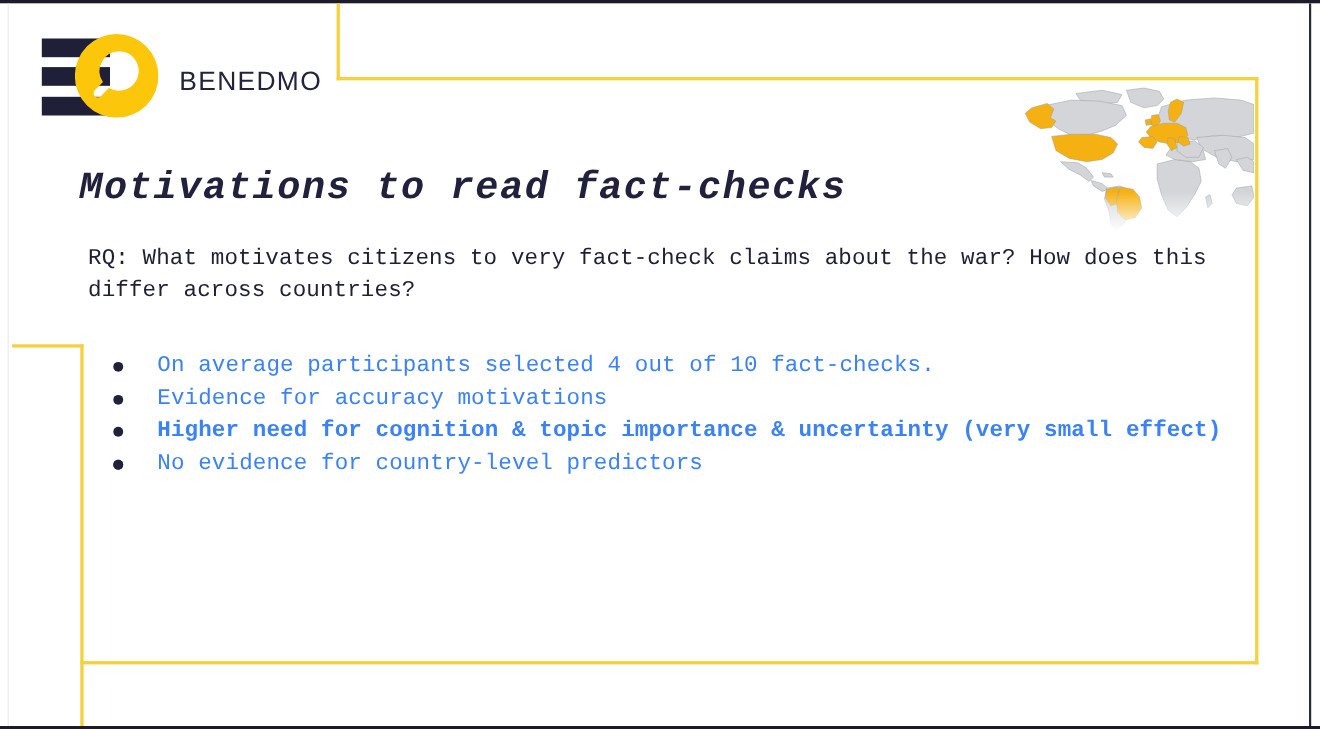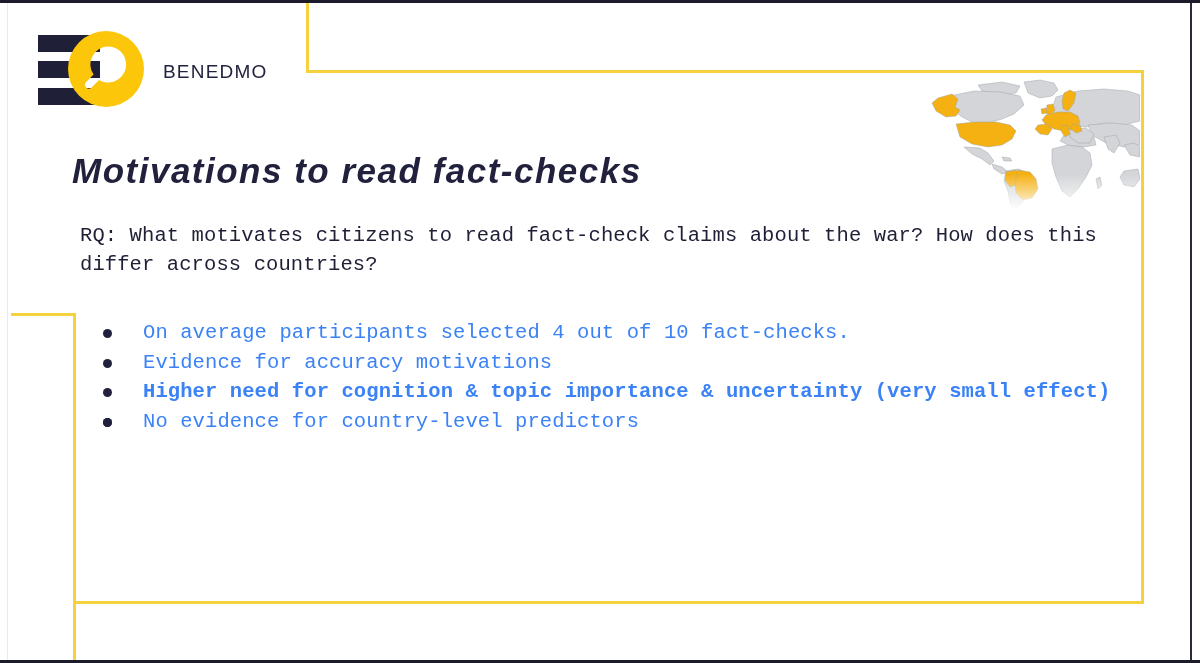--- a/index.html
+++ b/index.html
@@ -66,21 +66,21 @@
     left: 30px;
     top: 0px;
     width: 76px;
     height: 76px;
   }
   #logo-text {
     position: absolute;
     left: 163px;
     top: 58px;
     font-family: "Liberation Sans", sans-serif;
-    font-size: 19px;
+    font-size: 24px;
     letter-spacing: 1.2px;
     color: #23233f;
     font-weight: 400;
   }
 
   
   #map-wrap {
     position: absolute;
     left: 928px;
     top: 76px;
@@ -88,21 +88,21 @@
     height: 132px;
     overflow: hidden;
   }
   #map-wrap svg { display: block; }
 
   
   #title {
     position: absolute;
     left: 72px;
     top: 148px;
-    font-family: Liberation Sans, sans-serif;
+    font-family: Liberation Mono, monospace;
     font-style: italic;
     font-weight: 700;
     font-size: 35px;
     letter-spacing: 1.5px;
     color: #21213d;
     white-space: nowrap;
   }
 
   
   #rq {
@@ -229,21 +229,21 @@
 
         <path fill="#f5b011" d="M144 45 L152 46 L154 52 L148 54 L143 50 Z"></path>
 
         <path fill="#d3d5d8" d="M196 92 L210 90 L212 100 L206 108 L196 106 L192 98 Z"></path>
       </g>
     </svg>
   </div>
 
   <div id="title">Motivations to read fact-checks</div>
 
-  <div id="rq">RQ: What motivates citizens to read fact-check claims about the war? How does this differ across countries?</div>
+  <div id="rq">RQ: What motivates citizens to very fact-check claims about the war? How does this differ across countries?</div>
 
   <div id="bullets">
     <div class="bullet">
       <span class="dot"></span>
       <span>On average participants selected 4 out of 10 fact-checks.</span>
     </div>
     <div class="bullet">
       <span class="dot"></span>
       <span>Evidence for accuracy motivations</span>
     </div>

